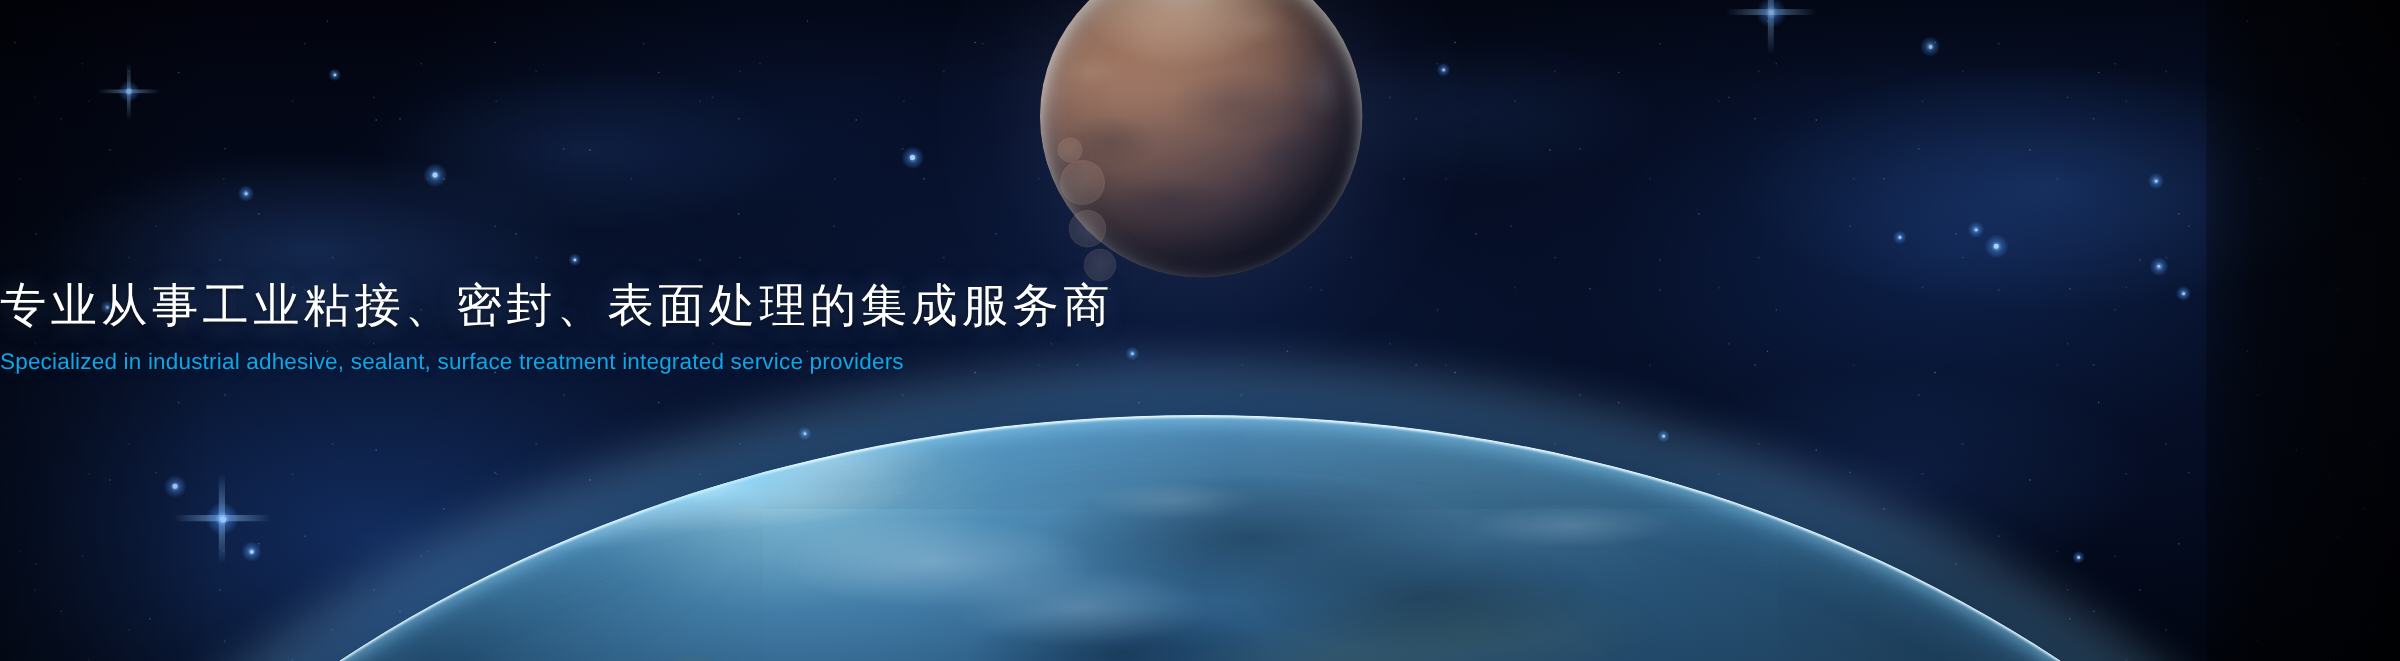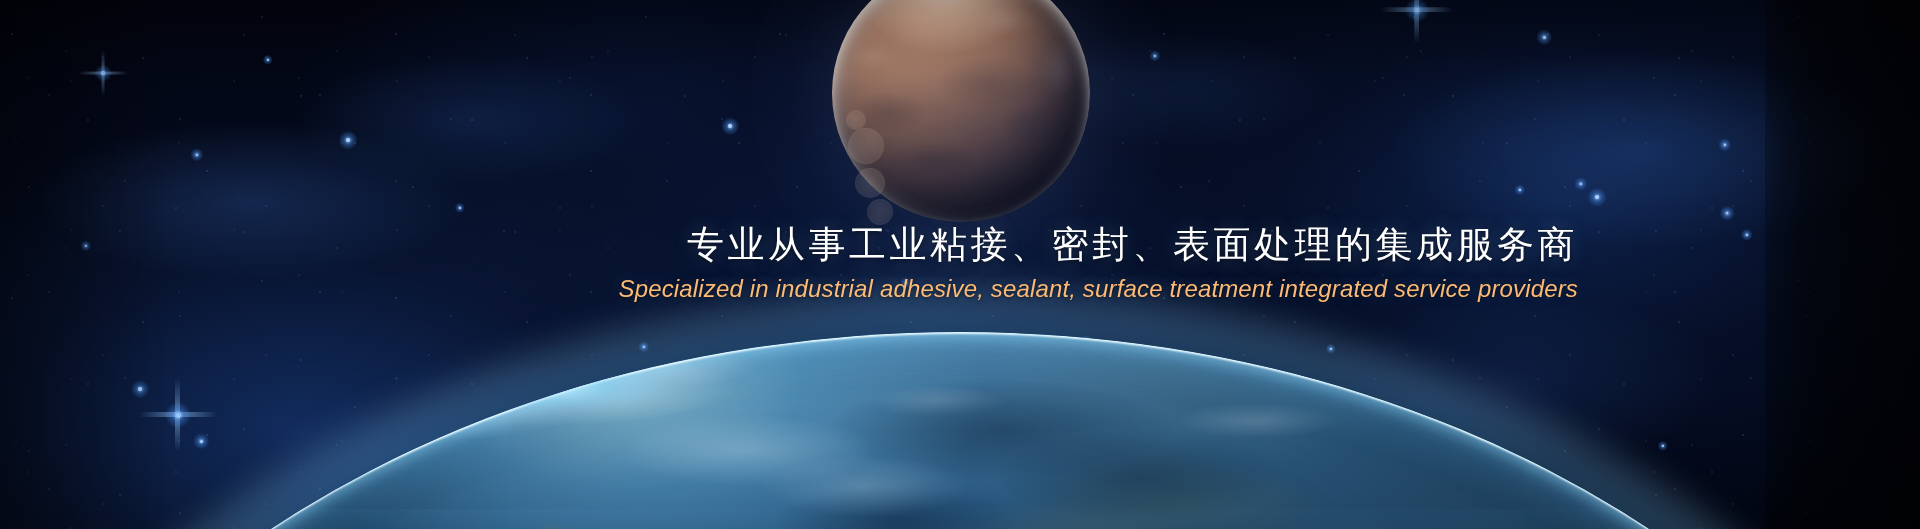--- a/index.html
+++ b/index.html
@@ -300,49 +300,48 @@
         rgba(0,0,0,0) 92%, rgba(0,0,0,0.34) 100%),
       linear-gradient(180deg, rgba(0,0,0,0.20) 0%, rgba(0,0,0,0) 14%);
   }
 
   
   #hero-copy {
     position: absolute;
     left: 0;
     top: 222px;
     width: 1578px;
-    text-align: right;
+    text-align: left;
     z-index: 40;
   }
   #headline-cn {
     margin: 0;
     font-family: "DejaVu Serif", "Liberation Serif", serif;
     font-weight: 400;
     font-size: 37px;
     line-height: 46px;
     letter-spacing: 3.5px;
     color: #ffffff;
     text-shadow:
       0 1px 5px rgba(0,0,0,0.60),
       0 0 18px rgba(120,170,225,0.35);
     white-space: nowrap;
   }
   #subhead-en {
     margin: 8px 0 0 0;
     font-family: "Liberation Sans", sans-serif;
     font-weight: 400;
-    font-size: 24px;
+    font-size: 18px;
     line-height: 26px;
     letter-spacing: 0.15px;
-    color: #fdba74;
+    color: #0ea5e9;
     text-shadow:
       0 1px 4px rgba(0,0,0,0.62),
       0 0 14px rgba(110,160,215,0.30);
     white-space: nowrap;
-    font-style: italic;
   }
 </style>
 </head>
 <body>
 
 <div id="banner">
 
   <div class="space-base"></div>
   <div class="nebula"></div>
   <div class="stardust"></div>

